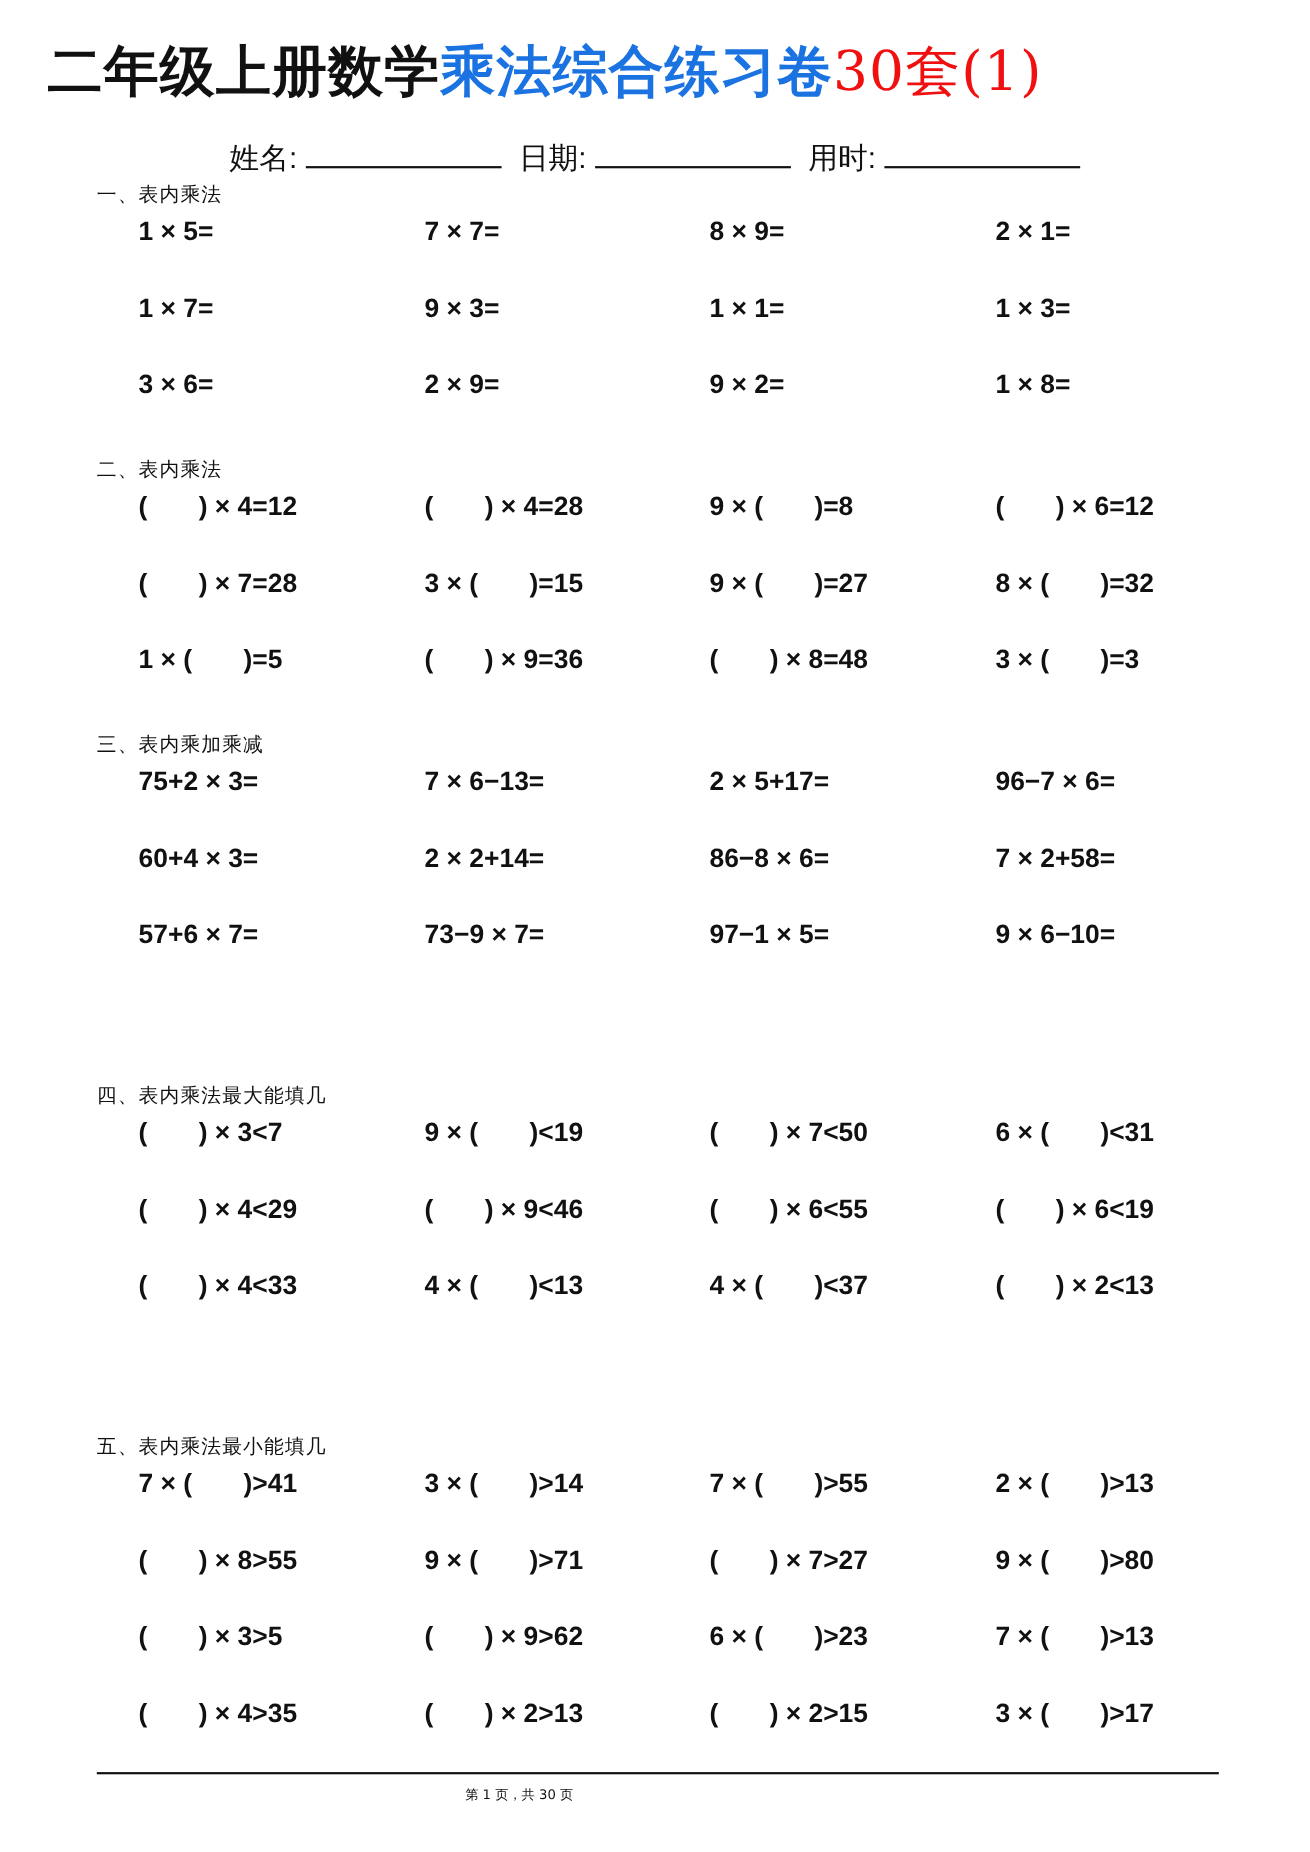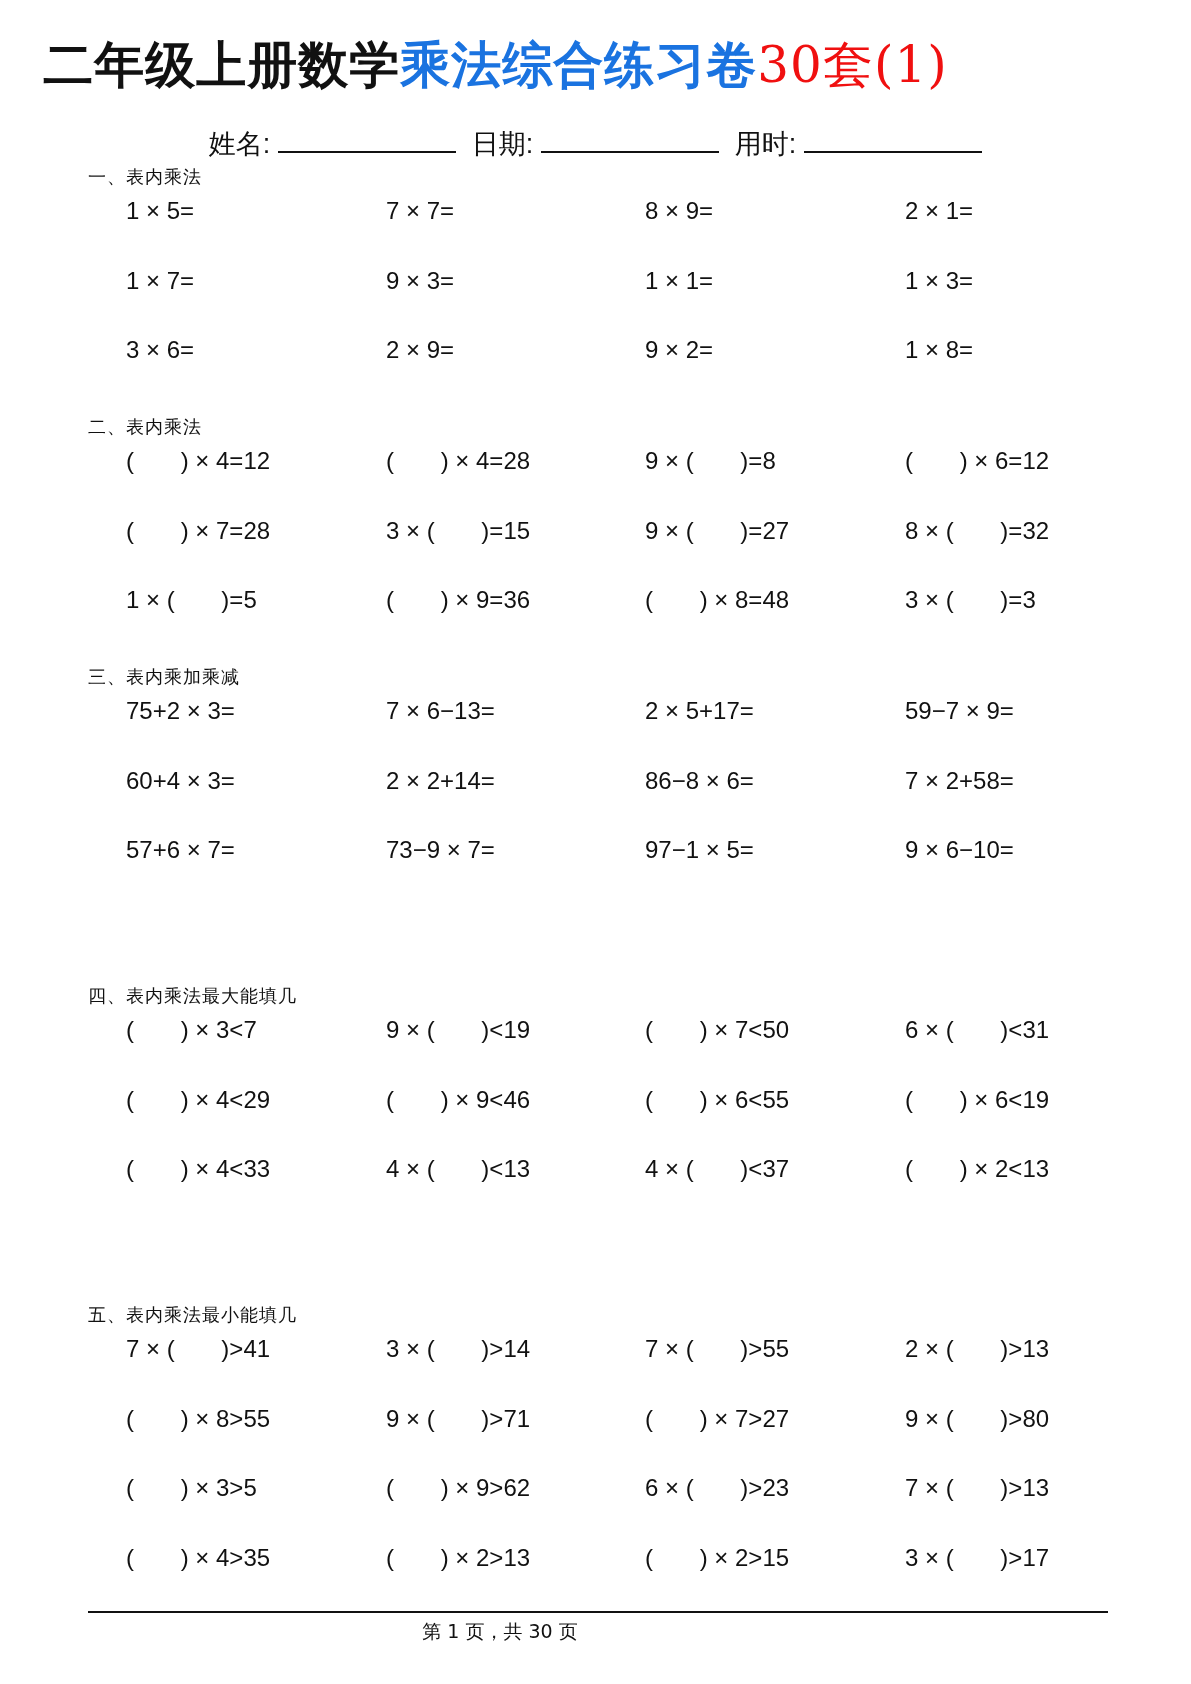--- a/index.html
+++ b/index.html
@@ -12,26 +12,26 @@
   .title .t-blue { color: #1a73e0; }
   .title .t-red { color: #f01010; font-weight: normal; }
   .info { position: absolute; top: 112px; left: 0; width: 1191px; text-align: center;
           font-size: 27px; line-height: 40px; white-space: nowrap; }
   .info .field { display: inline-block; margin: 12px 4px; }
   .info .blank { display: inline-block; width: 178px; border-bottom: 2px solid #111;
                  height: 26px; vertical-align: baseline; margin-left: 8px; }
   .section { position: absolute; left: 88px; width: 1020px; }
   .section-title { font-size: 18px; line-height: 34px; height: 34px; white-space: nowrap; letter-spacing: 1px; }
   .grid { position: relative; }
-  .row { position: relative; height: 69.5px; }
+  .row { position: relative; height: 69.5px; font-weight: bold; }
   .cell { position: absolute; top: 0; font-size: 24px; line-height: 34px; white-space: pre; }
   .c0 { left: 38px; } .c1 { left: 298px; } .c2 { left: 557px; } .c3 { left: 817px; }
   .footer-line { position: absolute; left: 88px; top: 1611px; width: 1020px; height: 2px; background: #111; }
   .footer-text { position: absolute; top: 1620px; left: 0; width: 944px; text-align: center;
-                 font-family: "DejaVu Sans", sans-serif; font-size: 19px; line-height: 22px; white-space: pre; padding-left: 28px; }
+                 font-family: "DejaVu Sans", sans-serif; font-size: 12px; line-height: 22px; white-space: pre; }
 </style>
 </head>
 <body>
 
 <div class="title">
   <span class="t-black">二年级上册数学</span><span class="t-blue">乘法综合练习卷</span><span class="t-red">30套(1)</span>
 </div>
 
 <div class="info">
   <span class="field"><span>姓名:</span><span class="blank"></span></span>
@@ -87,21 +87,21 @@
   </div>
 </div>
 
 <div class="section" style="top:660px;">
   <div class="section-title">三、表内乘加乘减</div>
   <div class="grid">
     <div class="row">
       <span class="cell c0">75+2 × 3=</span>
       <span class="cell c1">7 × 6−13=</span>
       <span class="cell c2">2 × 5+17=</span>
-      <span class="cell c3">59−7 × 9=</span>
+      <span class="cell c3">96−7 × 6=</span>
     </div>
     <div class="row">
       <span class="cell c0">60+4 × 3=</span>
       <span class="cell c1">2 × 2+14=</span>
       <span class="cell c2">86−8 × 6=</span>
       <span class="cell c3">7 × 2+58=</span>
     </div>
     <div class="row">
       <span class="cell c0">57+6 × 7=</span>
       <span class="cell c1">73−9 × 7=</span>

